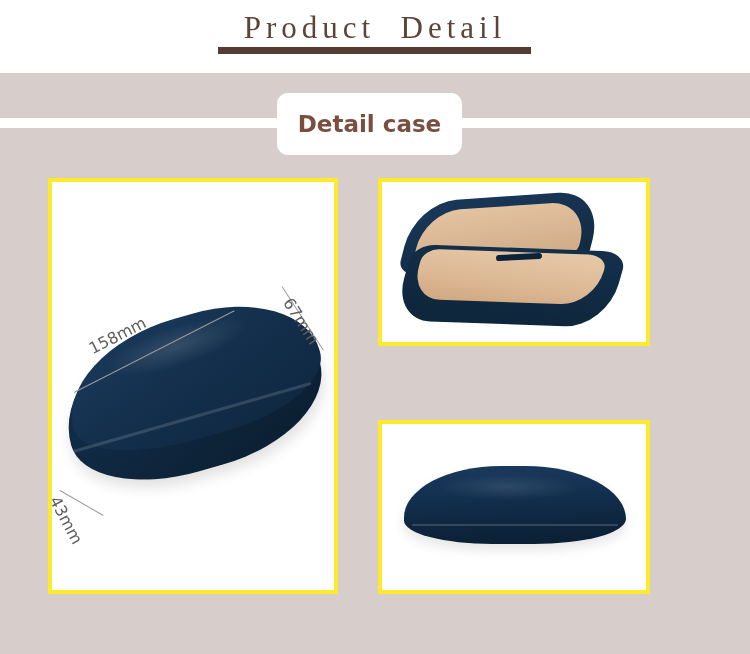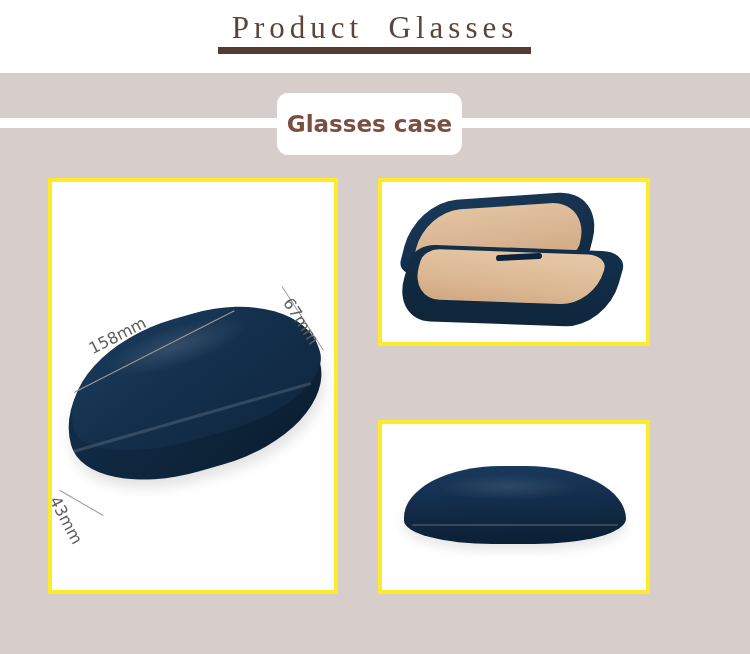--- a/index.html
+++ b/index.html
@@ -238,30 +238,30 @@
     left: 34px; top: 8px;
     width: 140px; height: 26px;
     background: radial-gradient(ellipse at 50% 50%, rgba(255,255,255,0.11), rgba(255,255,255,0) 72%);
     border-radius: 50%;
   }
 </style>
 </head>
 <body>
 
 <div class="header">
-  <div class="header-title">Product  Glasses</div>
+  <div class="header-title">Product  Detail</div>
   <div class="header-rule"></div>
 </div>
 
 <div class="band band-upper"></div>
 <div class="band band-gap"></div>
 <div class="band band-lower"></div>
 
 <div class="label-chip">
-  <div class="label-chip-text">Glasses case</div>
+  <div class="label-chip-text">Detail case</div>
 </div>
 
 <div class="panel panel-main">
 
   <div class="case-3q">
     <div class="body"></div>
     <div class="lid"></div>
     <div class="seam"></div>
     <div class="sheen"></div>
   </div>

